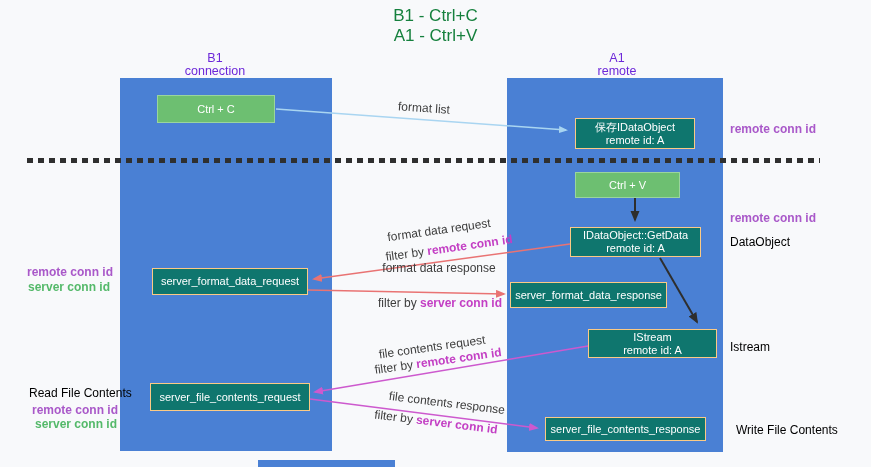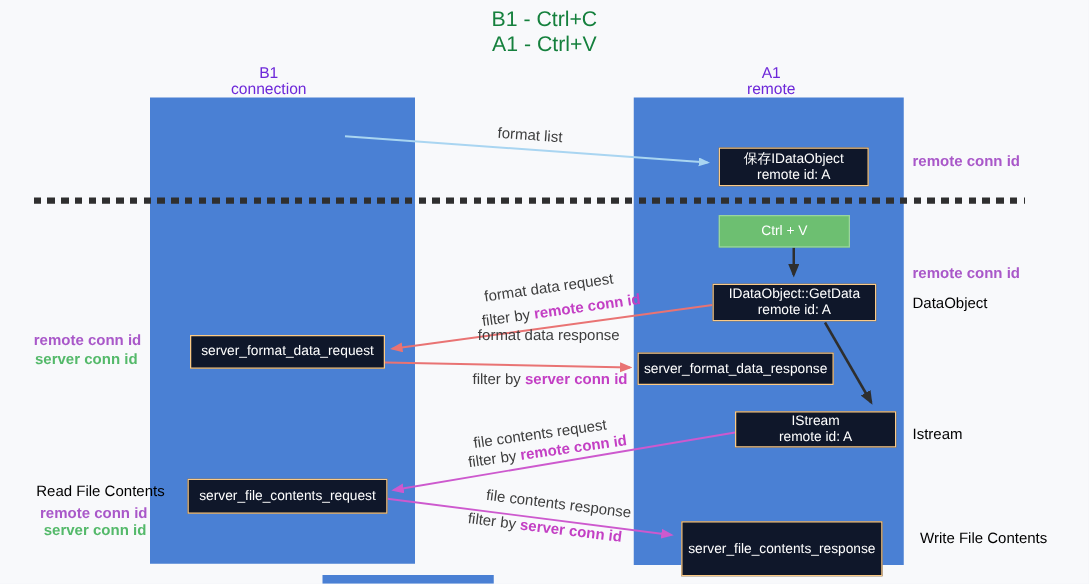--- a/index.html
+++ b/index.html
@@ -12,21 +12,21 @@
   .lane { position:absolute; background:#4a80d4; z-index:1; }
   .lane-header { position:absolute; text-align:center; font-size:12.5px; line-height:13px; color:#6d28d9; z-index:4; }
 
   .dashline { position:absolute; left:27px; top:158px; width:793px; height:5px; z-index:2;
               background:repeating-linear-gradient(90deg,#2f2f2f 0 6px,transparent 6px 11px); }
 
   svg.overlay { position:absolute; left:0; top:0; z-index:2; pointer-events:none; }
 
   .box { position:absolute; display:flex; flex-direction:column; align-items:center; justify-content:center;
          color:#ffffff; font-size:11px; line-height:13px; text-align:center; z-index:3; white-space:nowrap; }
-  .box.orange { background:#0f172a; border:1px solid #fcca85; }
+  .box.orange { background:#0f766e; border:1px solid #fcca85; }
   .box.green  { background:#6dbf71; border:1px solid #9ad59d; }
 
   .alabel { position:absolute; font-size:12px; color:#3d3d3d; white-space:nowrap; z-index:4;
             transform:translate(-50%,-50%); }
   .r-neg8 { transform:translate(-50%,-50%) rotate(-8deg); }
   .r-pos7 { transform:translate(-50%,-50%) rotate(7deg); }
   .r-pos4 { transform:translate(-50%,-50%) rotate(4deg); }
 
   .id-magenta { color:#c33fc4; font-weight:700; }
 
@@ -77,20 +77,23 @@
     </defs>
     <line x1="276" y1="109" x2="566" y2="130" stroke="#a9d5f1" stroke-width="1.5" marker-end="url(#m-blue)"></line>
     <line x1="635" y1="198" x2="635" y2="220" stroke="#2e2e2e" stroke-width="2" marker-end="url(#m-blk)"></line>
     <line x1="660" y1="258" x2="697" y2="322" stroke="#2e2e2e" stroke-width="2" marker-end="url(#m-blk)"></line>
     <line x1="570" y1="244" x2="314" y2="279" stroke="#e97373" stroke-width="1.5" marker-end="url(#m-red)"></line>
     <line x1="308" y1="290" x2="504" y2="294" stroke="#e97373" stroke-width="1.5" marker-end="url(#m-red)"></line>
     <line x1="588" y1="346" x2="315" y2="392" stroke="#cd59ce" stroke-width="1.5" marker-end="url(#m-mag)"></line>
     <line x1="310" y1="399" x2="537" y2="428" stroke="#cd59ce" stroke-width="1.5" marker-end="url(#m-mag)"></line>
   </svg>
 
+  <div class="box green" style="left:157px; top:95px; width:118px; height:28px;">
+    <div>Ctrl + C</div>
+  </div>
 
   <div class="box orange" style="left:575px; top:118px; width:120px; height:31px;">
     <div>保存IDataObject</div>
     <div>remote id: A</div>
   </div>
 
   <div class="box green" style="left:575px; top:172px; width:105px; height:26px;text-align:center;">
     <div>Ctrl + V</div>
   </div>
 
@@ -109,21 +112,21 @@
 
   <div class="box orange" style="left:588px; top:329px; width:129px; height:29px;">
     <div>IStream</div>
     <div>remote id: A</div>
   </div>
 
   <div class="box orange" style="left:150px; top:383px; width:160px; height:28px;">
     <div>server_file_contents_request</div>
   </div>
 
-  <div class="box orange" style="left:545px; top:417px; width:161px; height:44px;">
+  <div class="box orange" style="left:545px; top:417px; width:161px; height:24px;">
     <div>server_file_contents_response</div>
   </div>
 
   <div class="alabel r-pos4" style="left:424px; top:108px;">format list</div>
 
   <div class="alabel r-neg8" style="left:439px; top:230px;">format data request</div>
   <div class="alabel r-neg8" style="left:449px; top:248px;">
     <span>filter by </span><span class="id-magenta">remote conn id</span>
   </div>
 

